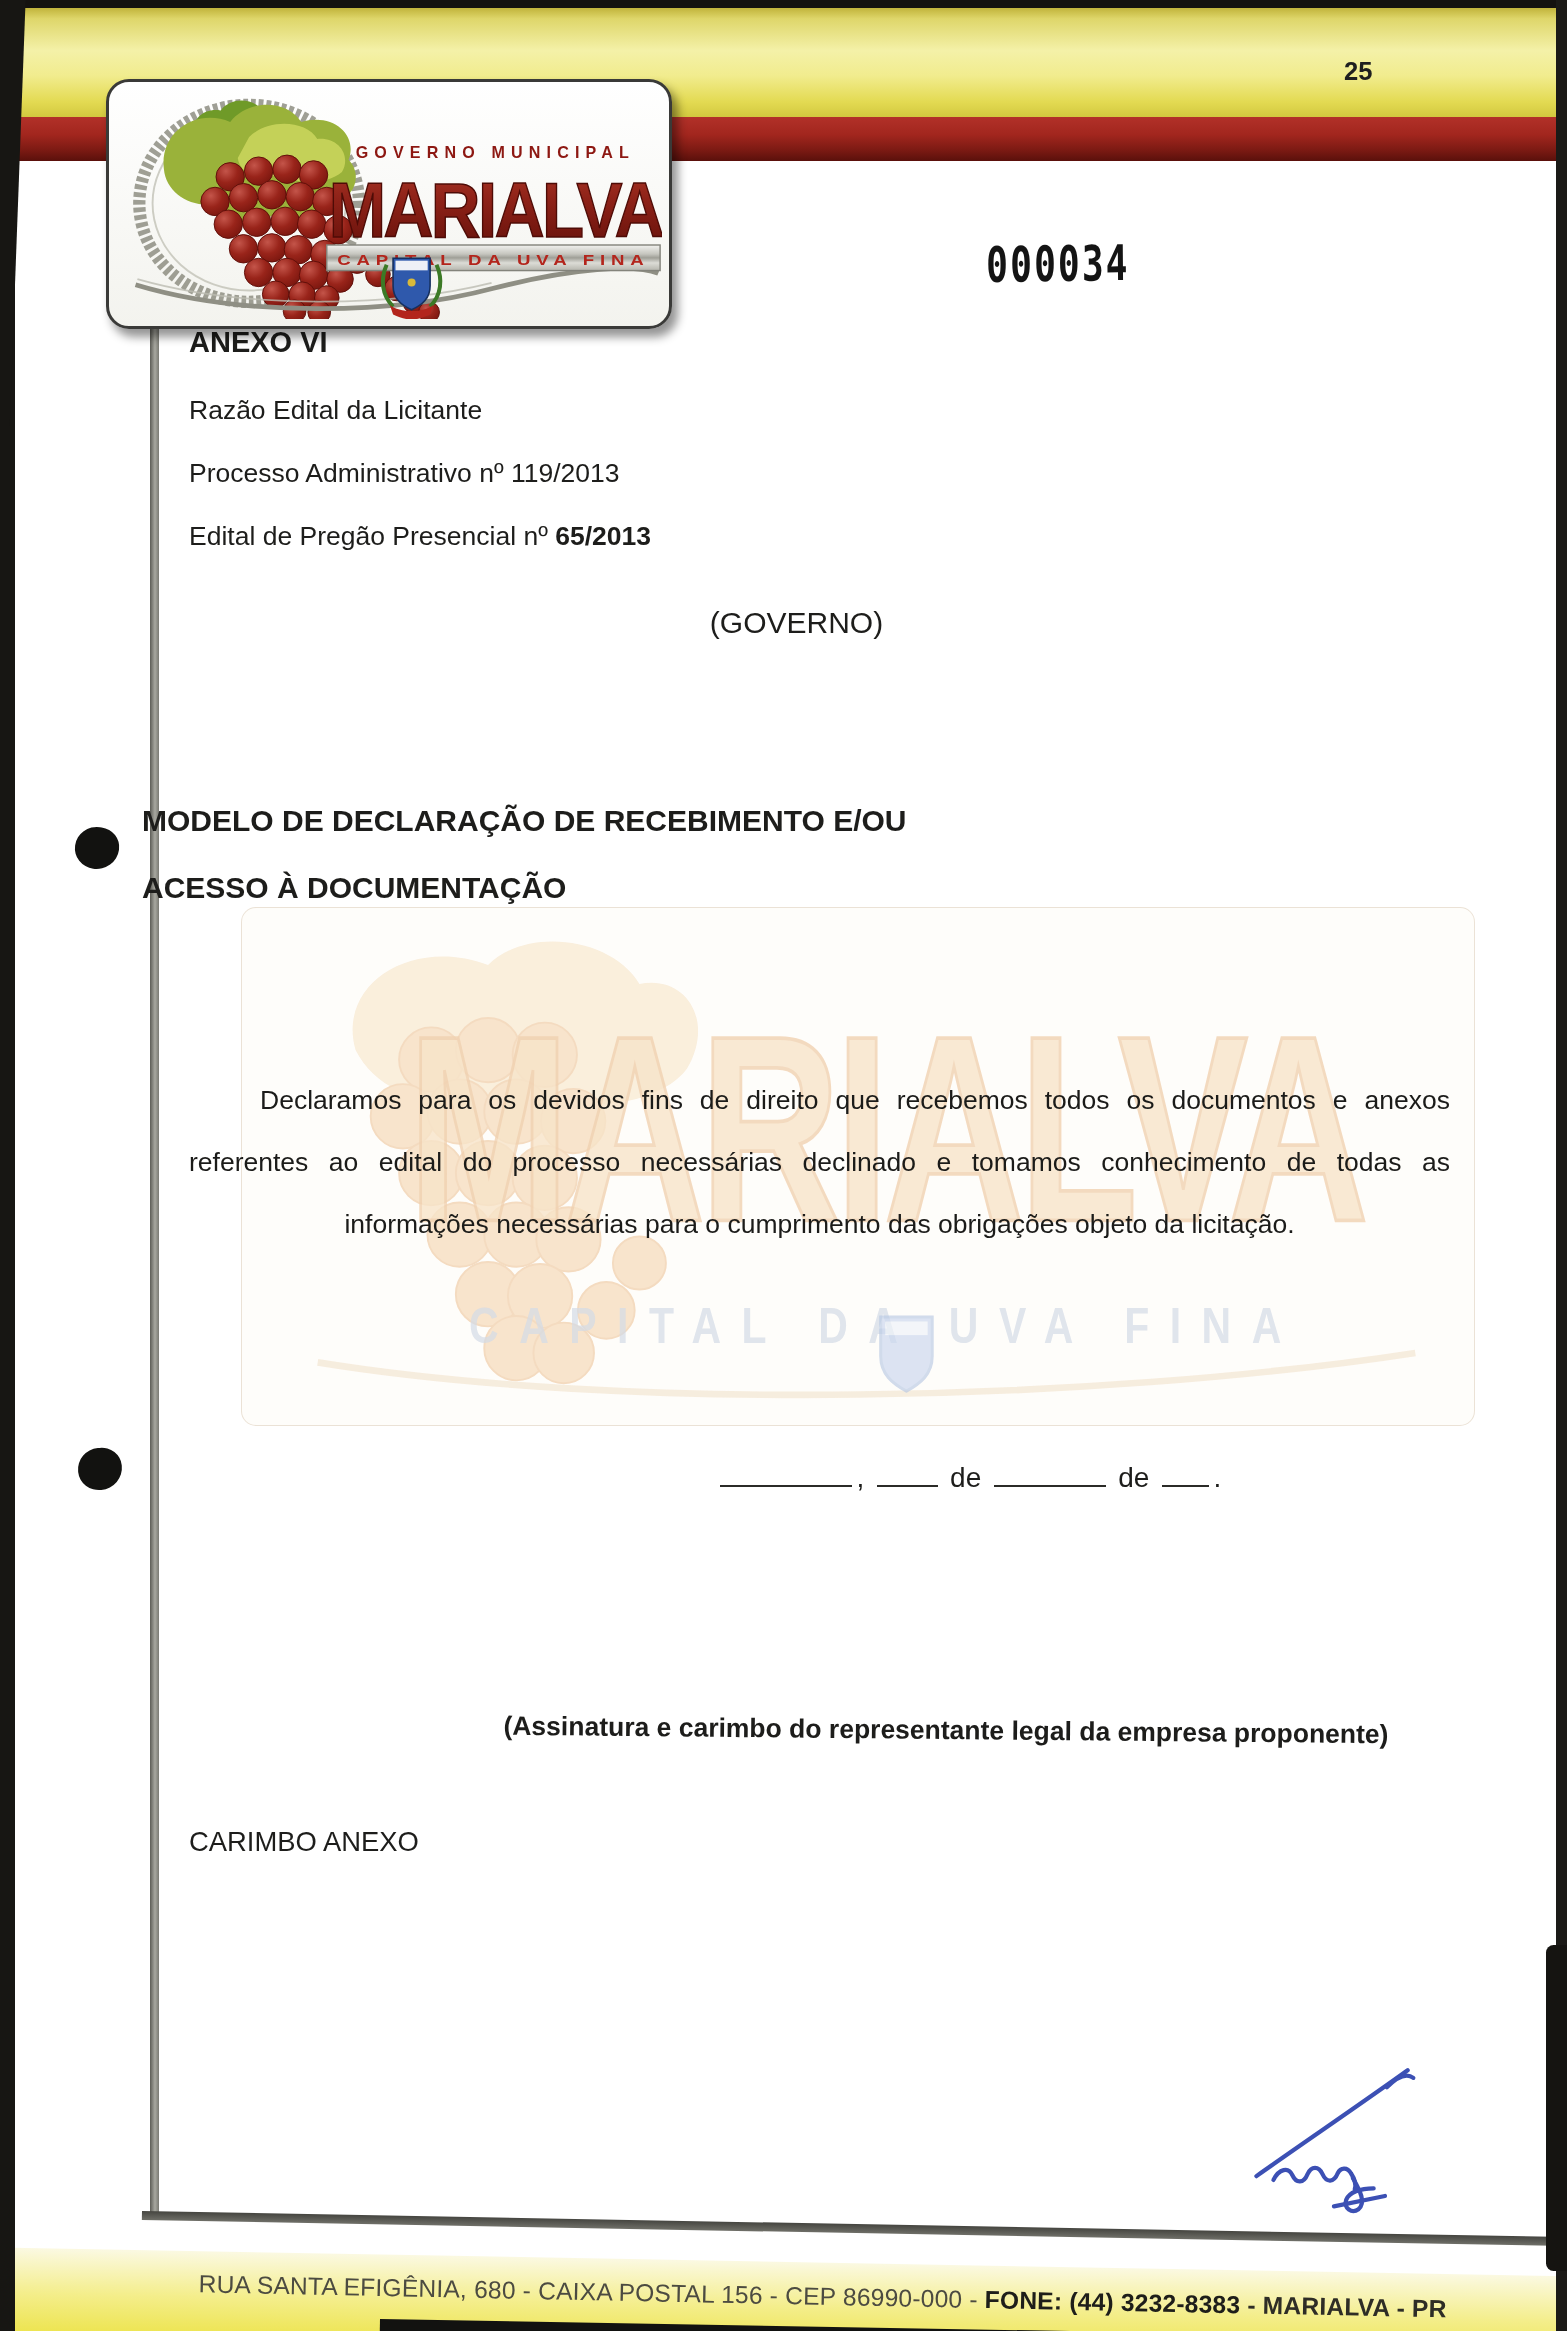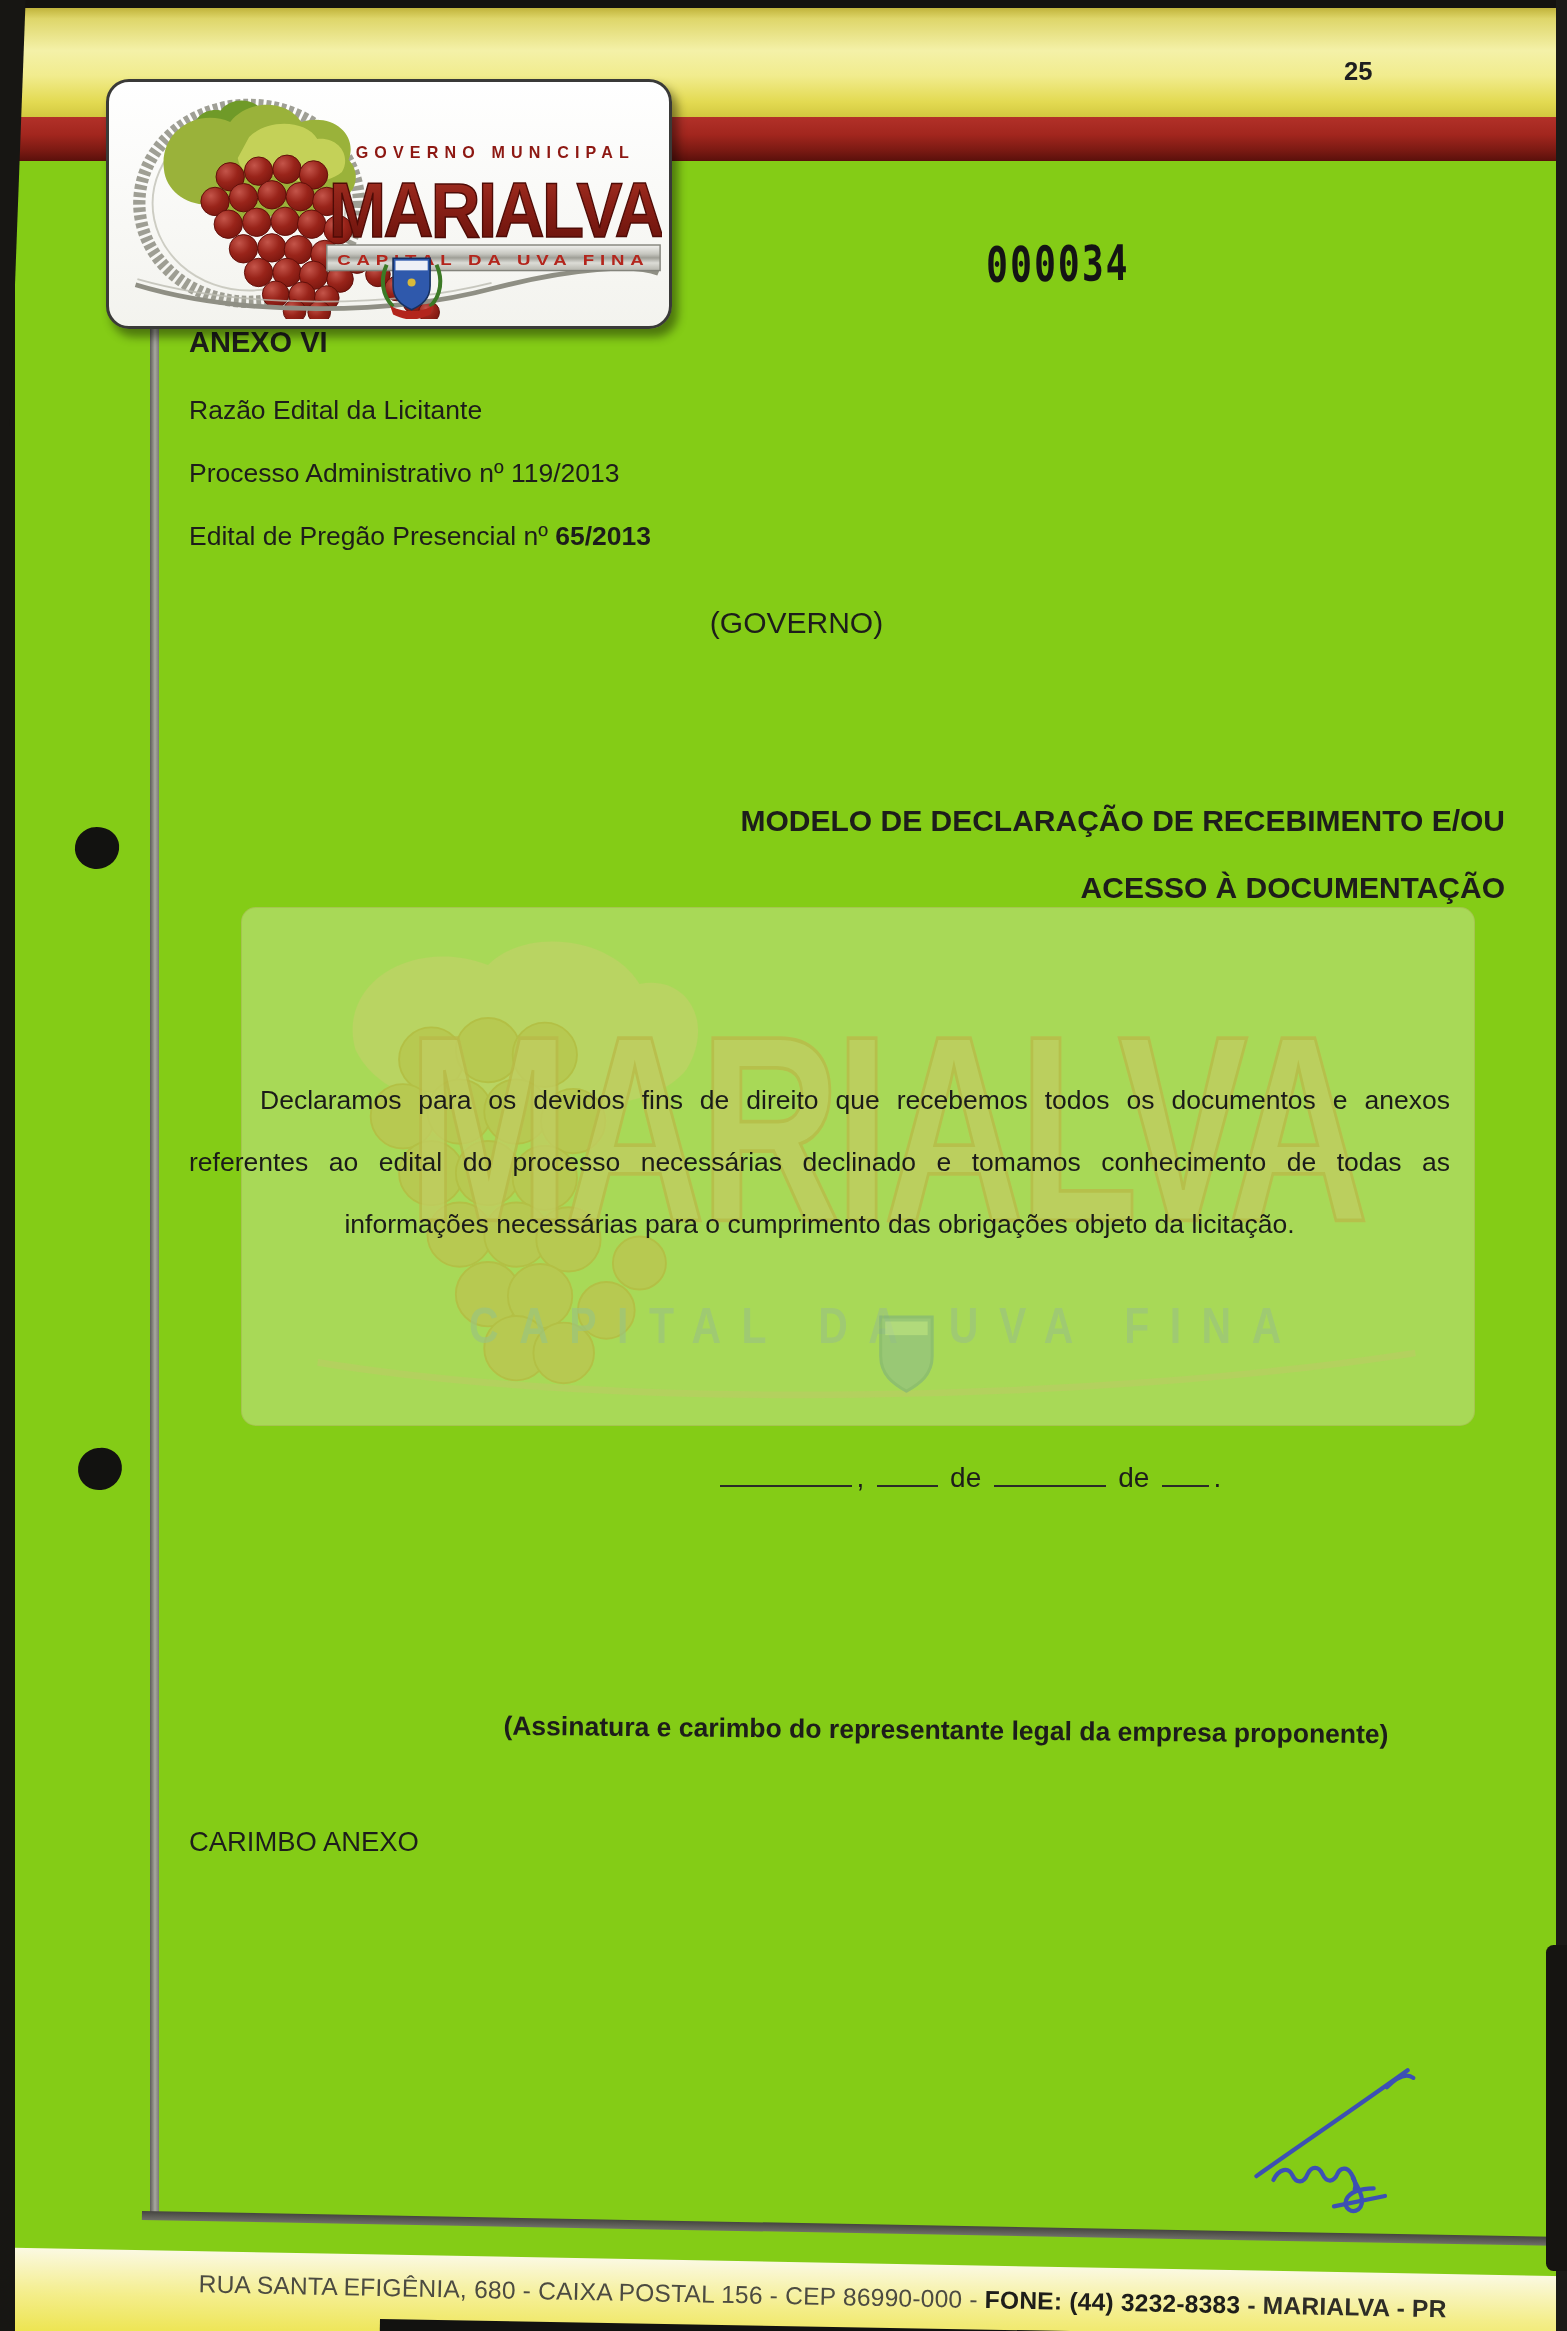--- a/index.html
+++ b/index.html
@@ -1,16 +1,16 @@
 <!DOCTYPE html>
 <html style="font-size:15px"><head>
 <meta charset="utf-8">
 <style>
   html,body{margin:0;padding:0;background:#555;}
-  #page{position:relative;width:1567px;height:2332px;background:#84cc16;overflow:hidden;
+  #page{position:relative;width:1567px;height:2332px;background:#ffffff;overflow:hidden;
         font-family:"Liberation Sans",sans-serif;color:#1d1d1b;margin:0 auto;}
   .abs{position:absolute;}
 
   
   #scan-top-edge{left:0;top:0;width:1567px;height:7.6px;background:#14120f;z-index:9;}
   #left-scan-edge{left:0;top:0;width:15px;height:2332px;background:#171613;z-index:9;}
   #left-scan-edge-top{left:0;top:0;width:25.6px;height:426px;background:#171613;z-index:9;
       clip-path:polygon(0 0,100% 0,38% 100%,0 100%);}
   #right-scan-edge{right:0;top:0;width:11.4px;height:2332px;background:#1b1a17;z-index:9;}
   #right-scan-edge-lower{right:0;top:1945px;width:21px;height:326px;background:#151411;z-index:9;border-radius:7.6px 0 0 7.6px;}
@@ -41,21 +41,21 @@
 
   
   .h-line{left:189px;z-index:3;}
   #annex-title{top:326px;font-size:29px;font-weight:700;}
   #company-line{top:395px;font-size:26.5px;}
   #process-line{top:458px;font-size:26.5px;}
   #edital-line{top:521px;font-size:26.5px;}
   #edital-line b{font-weight:700;}
 
   #model-label{left:115px;top:606px;width:1363px;text-align:center;font-size:30px;z-index:3;}
-  .doc-title{left:142px;width:1363px;text-align:right;font-size:30px;font-weight:700;z-index:3;}
+  .doc-title{left:142px;width:1363px;text-align:left;font-size:30px;font-weight:700;z-index:3;}
   #title-line1{top:804px;}
   #title-line2{top:871px;}
 
   
   #watermark{left:241px;top:907px;width:1232px;height:517px;z-index:2;opacity:.55;
       border:0.9px solid rgba(185,155,115,.5);border-radius:15px;background:rgba(253,248,238,.55);}
 
   
   .para-line{left:189px;width:1261px;font-size:26.5px;color:#1b1b19;z-index:3;text-align:center;}
   .just{text-align:justify;text-align-last:justify;}

